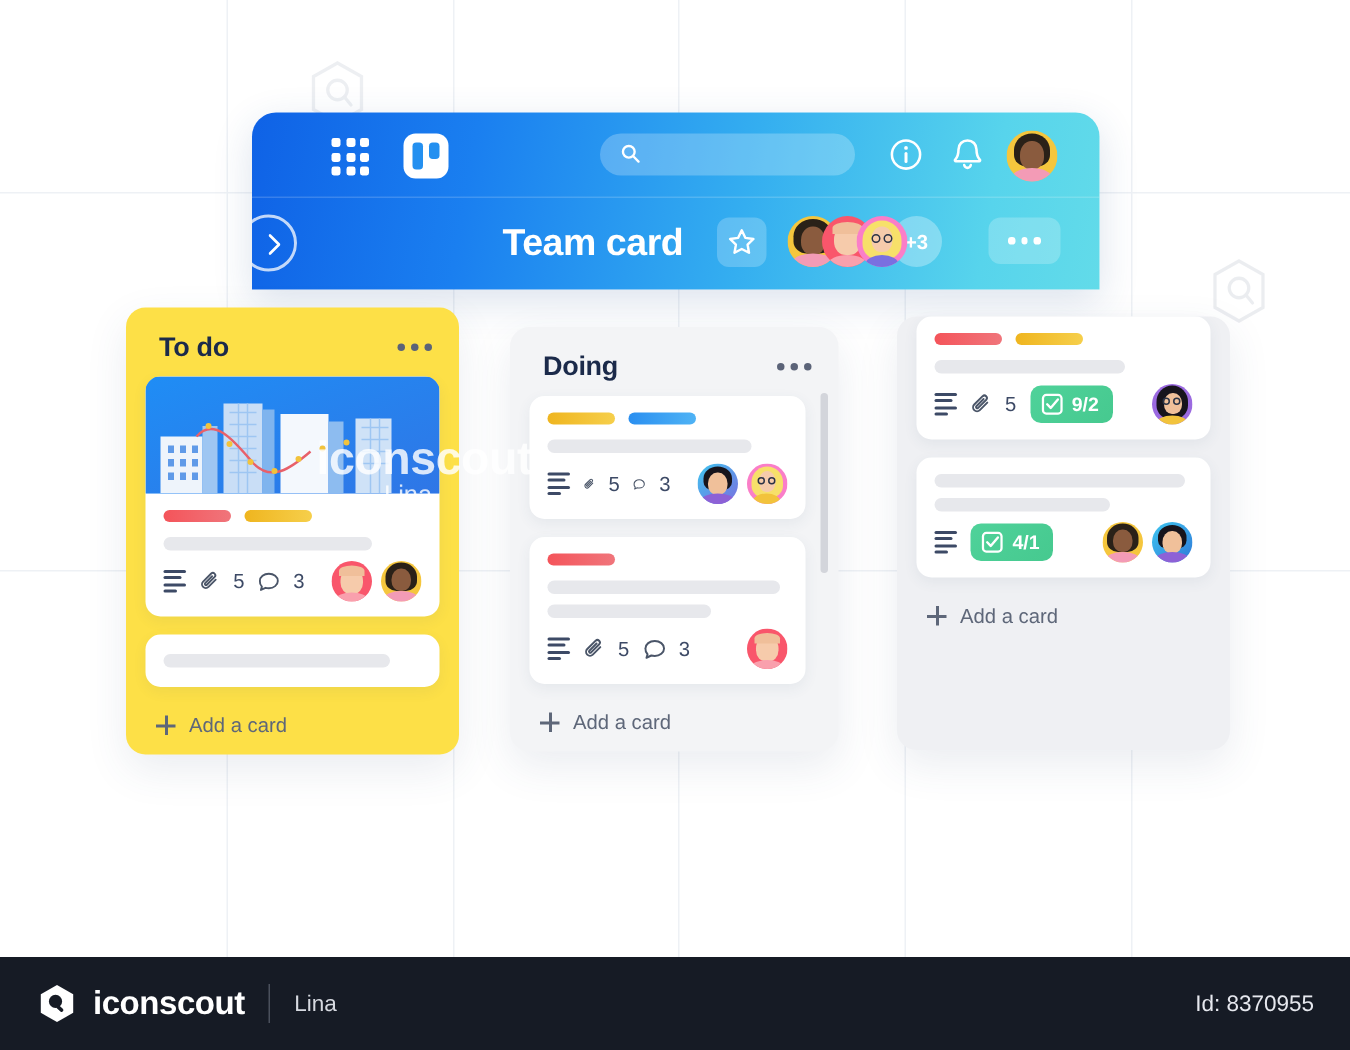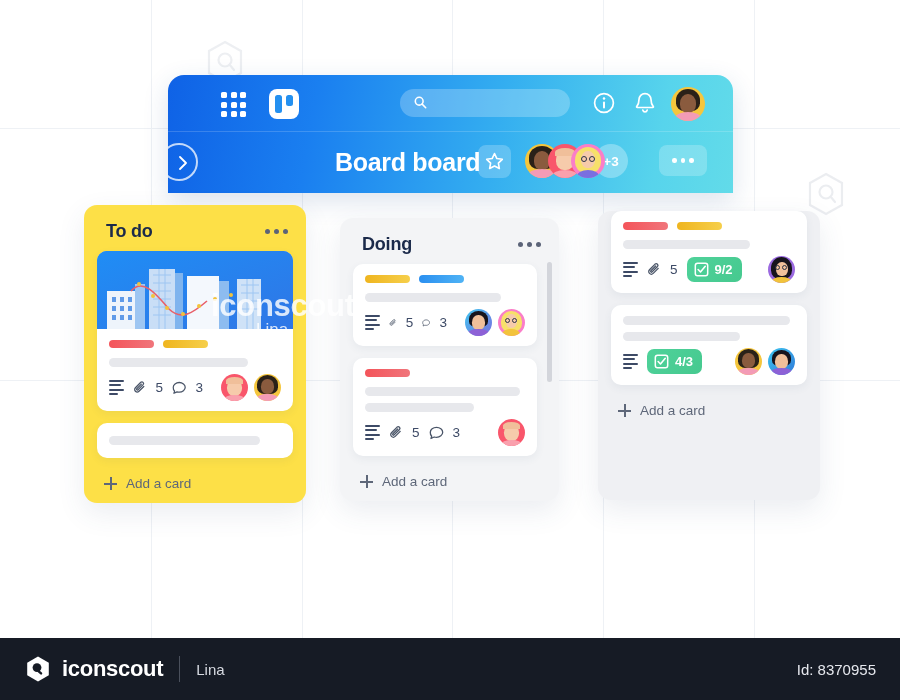--- a/index.html
+++ b/index.html
@@ -295,21 +295,21 @@
     </div>
 
     <div class="subbar">
       <div class="back-circle">
         <svg class="chev" viewBox="0 0 8 14">
           <polyline points="1,1 7,7 1,13" fill="none" stroke="#ffffff" stroke-width="1.8" stroke-linecap="round" stroke-linejoin="round"></polyline>
         </svg>
       </div>
 
 
-      <div class="board-title">Board board</div>
+      <div class="board-title">Team card</div>
 
       <div class="star-btn">
         <svg width="19" height="19" viewBox="0 0 20 20">
           <path d="M10 1.6l2.5 5.3 5.7.8-4.1 4 1 5.7L10 14.7 4.9 17.4l1-5.7-4.1-4 5.7-.8z" fill="none" stroke="#ffffff" stroke-width="1.7" stroke-linejoin="round"></path>
         </svg>
       </div>
 
       <div class="member-stack">
         <div class="av">
           <div class="face">
@@ -630,21 +630,21 @@
               <i></i>
               <i></i>
               <i></i>
               <i></i>
             </span>
           <span class="check-badge">
             <svg width="15" height="15" viewBox="0 0 16 16">
               <rect x="1.4" y="1.4" width="13.2" height="13.2" rx="2.4" fill="none" stroke="#ffffff" stroke-width="1.6"></rect>
               <polyline points="4.4,8 6.9,10.6 12,4.6" fill="none" stroke="#ffffff" stroke-width="1.7" stroke-linecap="round" stroke-linejoin="round"></polyline>
             </svg>
-            <span>4/3</span>
+            <span>4/1</span>
           </span>
           <span class="spacer"></span>
           <span class="avset">
             <span class="av">
               <span class="face">
                 <span class="bg" style="background:#f5c63d"></span>
                 <span class="hair" style="left:3px;top:1px;width:21px;height:19px;background:#2a2118;border-radius:50% 50% 35% 35%;"></span>
                 <span class="skin" style="left:7px;top:5px;width:13px;height:15px;background:#8a5b3e;"></span>
                 <span class="shirt" style="left:2px;top:20px;width:23px;height:10px;background:#f39bb6;"></span>
               </span>

